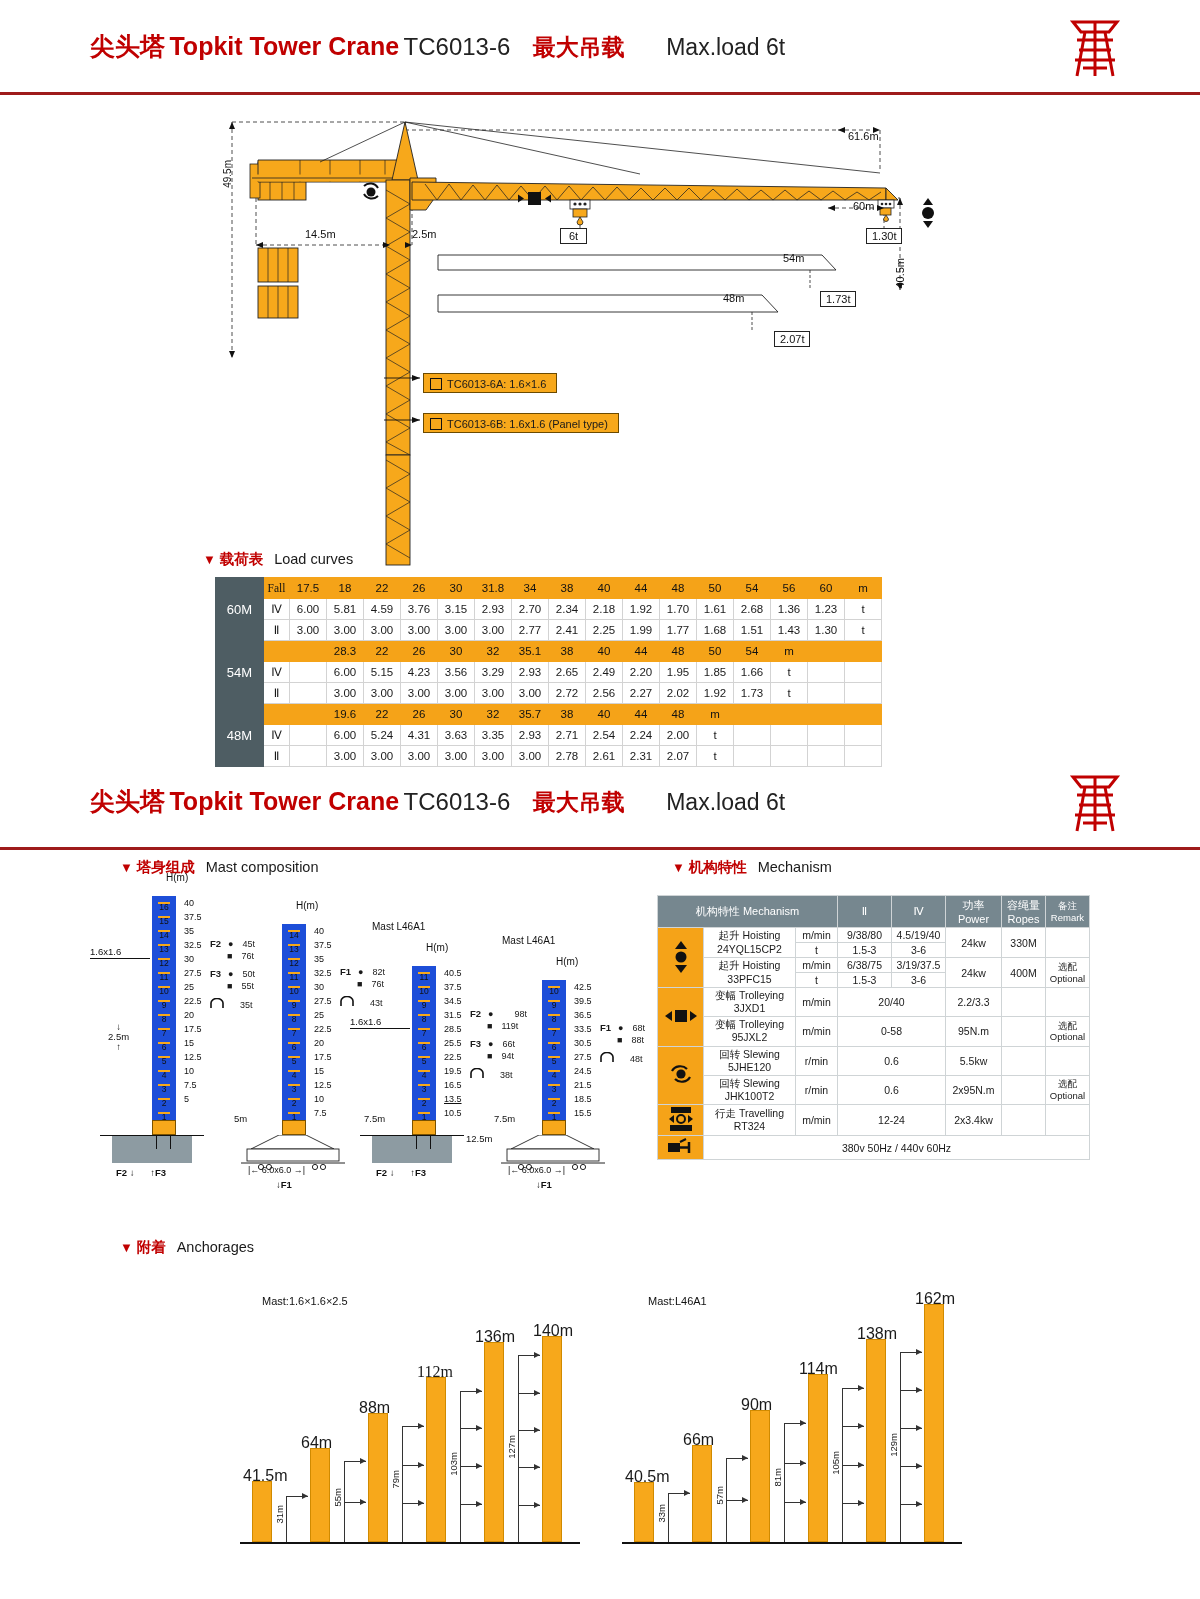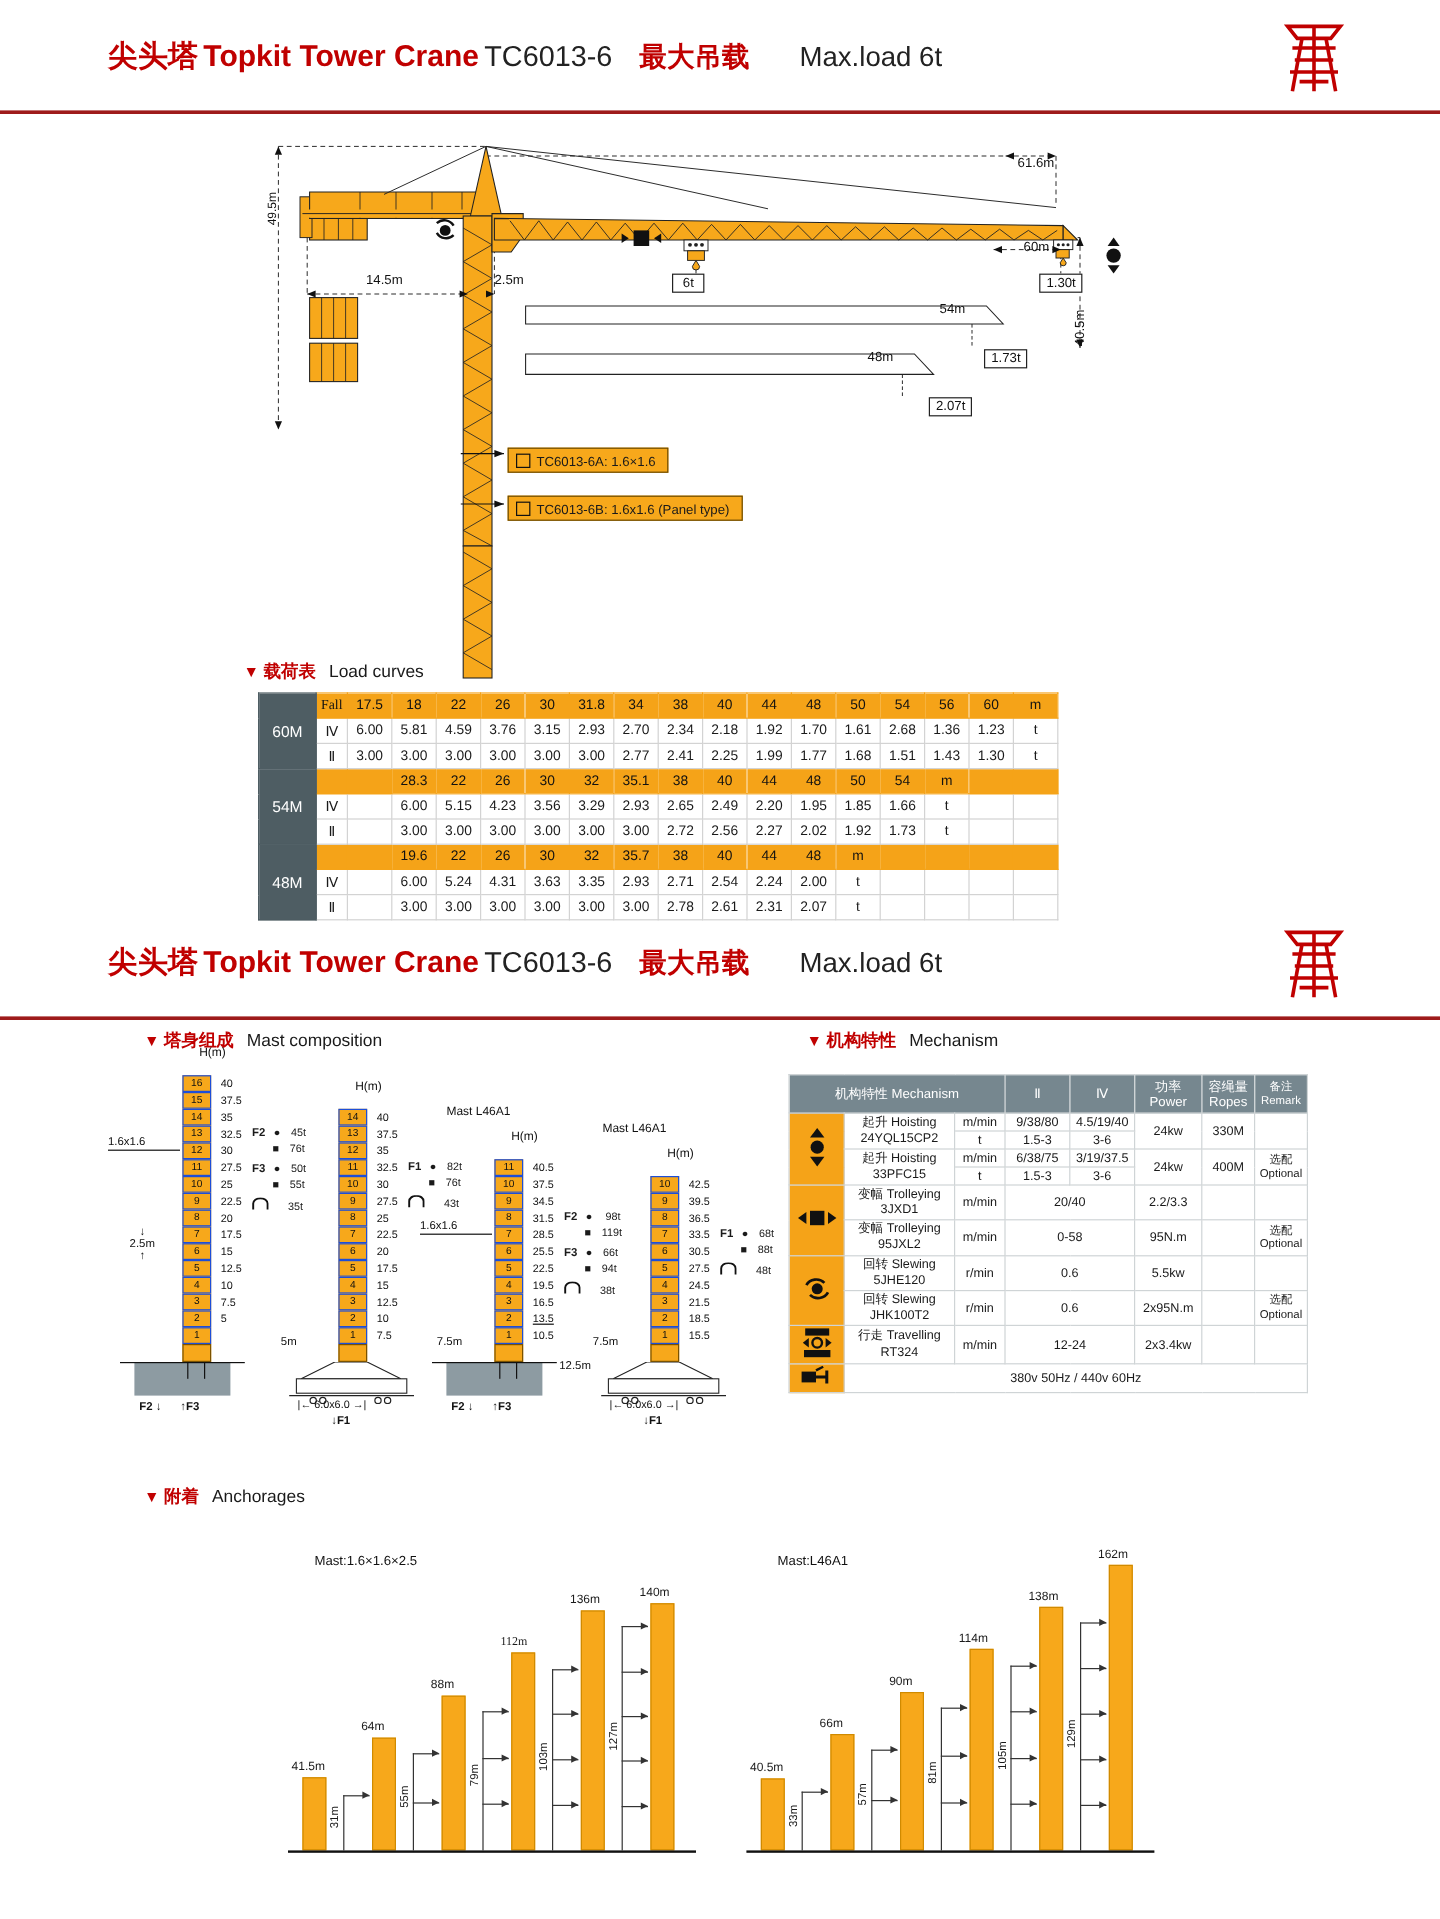--- a/index.html
+++ b/index.html
@@ -57,30 +57,30 @@
   #mech-table td.rp { width:44px; }
   #mech-table td.rk { width:44px; font-size:9.5px; line-height:1.2; }
   #mech-table td.volt { height:24px; }
 
   
   .t { position:absolute; font-size:10px; white-space:nowrap; color:#111; }
   .tb { position:absolute; font-size:10px; white-space:nowrap; color:#111; font-weight:bold; }
   .vert { writing-mode:vertical-rl; transform:rotate(180deg); }
 
   
-  .seg { position:absolute; background:#f7a81b; border:1px solid #1d4ed8;
+  .seg { position:absolute; background:#f7a81b; border:6px solid #1d4ed8;
          font-size:8.5px; text-align:center; color:#111; line-height:11px; }
   .mastfoot { position:absolute; background:#f7a81b; border:1px solid #7a5200; }
   .ground { position:absolute; background:#8d9ba2; }
   .gline { position:absolute; background:#111; height:1px; }
   .vline { position:absolute; background:#111; width:1px; }
 
   
   .abar { position:absolute; background:#f7a81b; border:1px solid #d08a00; }
-  .albl { position:absolute; font-size:10px; white-space:nowrap; }
+  .albl { position:absolute; font-size:16px; white-space:nowrap; }
   .dimv { position:absolute; width:1px; background:#333; }
   .tick { position:absolute; height:1px; background:#333; }
 
   .svgwrap { position:absolute; left:0; top:0; pointer-events:none; }
 </style>
 </head>
 <body>
 
 <div class="hdr">
   <div class="hdr-title">
@@ -599,21 +599,21 @@
     <div class="seg" style="left: 412px; top: 216px; width: 24px; height: 14px;">1</div>
     <div class="t" style="left: 444px; top: 218px; font-size: 9px;">10.5</div>
     <div class="mastfoot" style="left: 412px; top: 230px; width: 24px; height: 15px;"></div>
     <div class="ground" style="left: 372px; top: 245px; width: 80px; height: 28px;"></div>
     <div class="gline" style="left: 360px; top: 245px; width: 104px;"></div>
     <div class="vline" style="left: 416px; top: 245px; height: 14px;"></div>
     <div class="vline" style="left: 430px; top: 245px; height: 14px;"></div>
     <div class="t" style="left: 350px; top: 126px; font-size: 9.5px;">1.6x1.6</div>
     <div class="gline" style="left: 350px; top: 138px; width: 60px;"></div>
     <div class="t" style="left: 364px; top: 223px; font-size: 9.5px;">7.5m</div>
-    <div style="position: absolute; left: 470px; top: 118px; font-size: 9px; white-space: nowrap; line-height: 12px;"><b style="font-size:9.5px">F2</b><span style="margin-left:7px">●</span><span style="margin-left:11px">98t</span><br><span style="margin-left:17px">■</span><span style="margin-left:9px">119t</span></div>
+    <div style="position: absolute; left: 470px; top: 118px; font-size: 9px; white-space: nowrap; line-height: 12px;"><b style="font-size:9.5px">F2</b><span style="margin-left:7px">●</span><span style="margin-left:21px">98t</span><br><span style="margin-left:17px">■</span><span style="margin-left:9px">119t</span></div>
     <div style="position: absolute; left: 470px; top: 148px; font-size: 9px; white-space: nowrap; line-height: 12px;"><b style="font-size:9.5px">F3</b><span style="margin-left:7px">●</span><span style="margin-left:9px">66t</span><br><span style="margin-left:17px">■</span><span style="margin-left:9px">94t</span></div>
     <div style="position: absolute; left: 470px; top: 178px; font-size: 9px; white-space: nowrap;"><svg width="14" height="11" viewBox="0 0 14 11" style="vertical-align:-1px">
         <path d="M1 10 V5 a6 4.5 0 0 1 12 0 V10" fill="none" stroke="#111" stroke-width="1.6"></path>
       </svg><span style="margin-left:16px">38t</span></div>
     <div class="tb" style="left: 376px; top: 277px; font-size: 9.5px;">F2 ↓&nbsp;&nbsp;&nbsp;&nbsp;&nbsp;&nbsp;↑F3</div>
     <div class="t" style="left: 502px; top: 45px; font-size: 10px;">Mast L46A1</div>
     <div class="t" style="left: 556px; top: 66px;">H(m)</div>
     <div class="seg" style="left: 542px; top: 90px; width: 24px; height: 14px;">10</div>
     <div class="t" style="left: 574px; top: 92px; font-size: 9px;">42.5</div>
     <div class="seg" style="left: 542px; top: 104px; width: 24px; height: 14px;">9</div>

